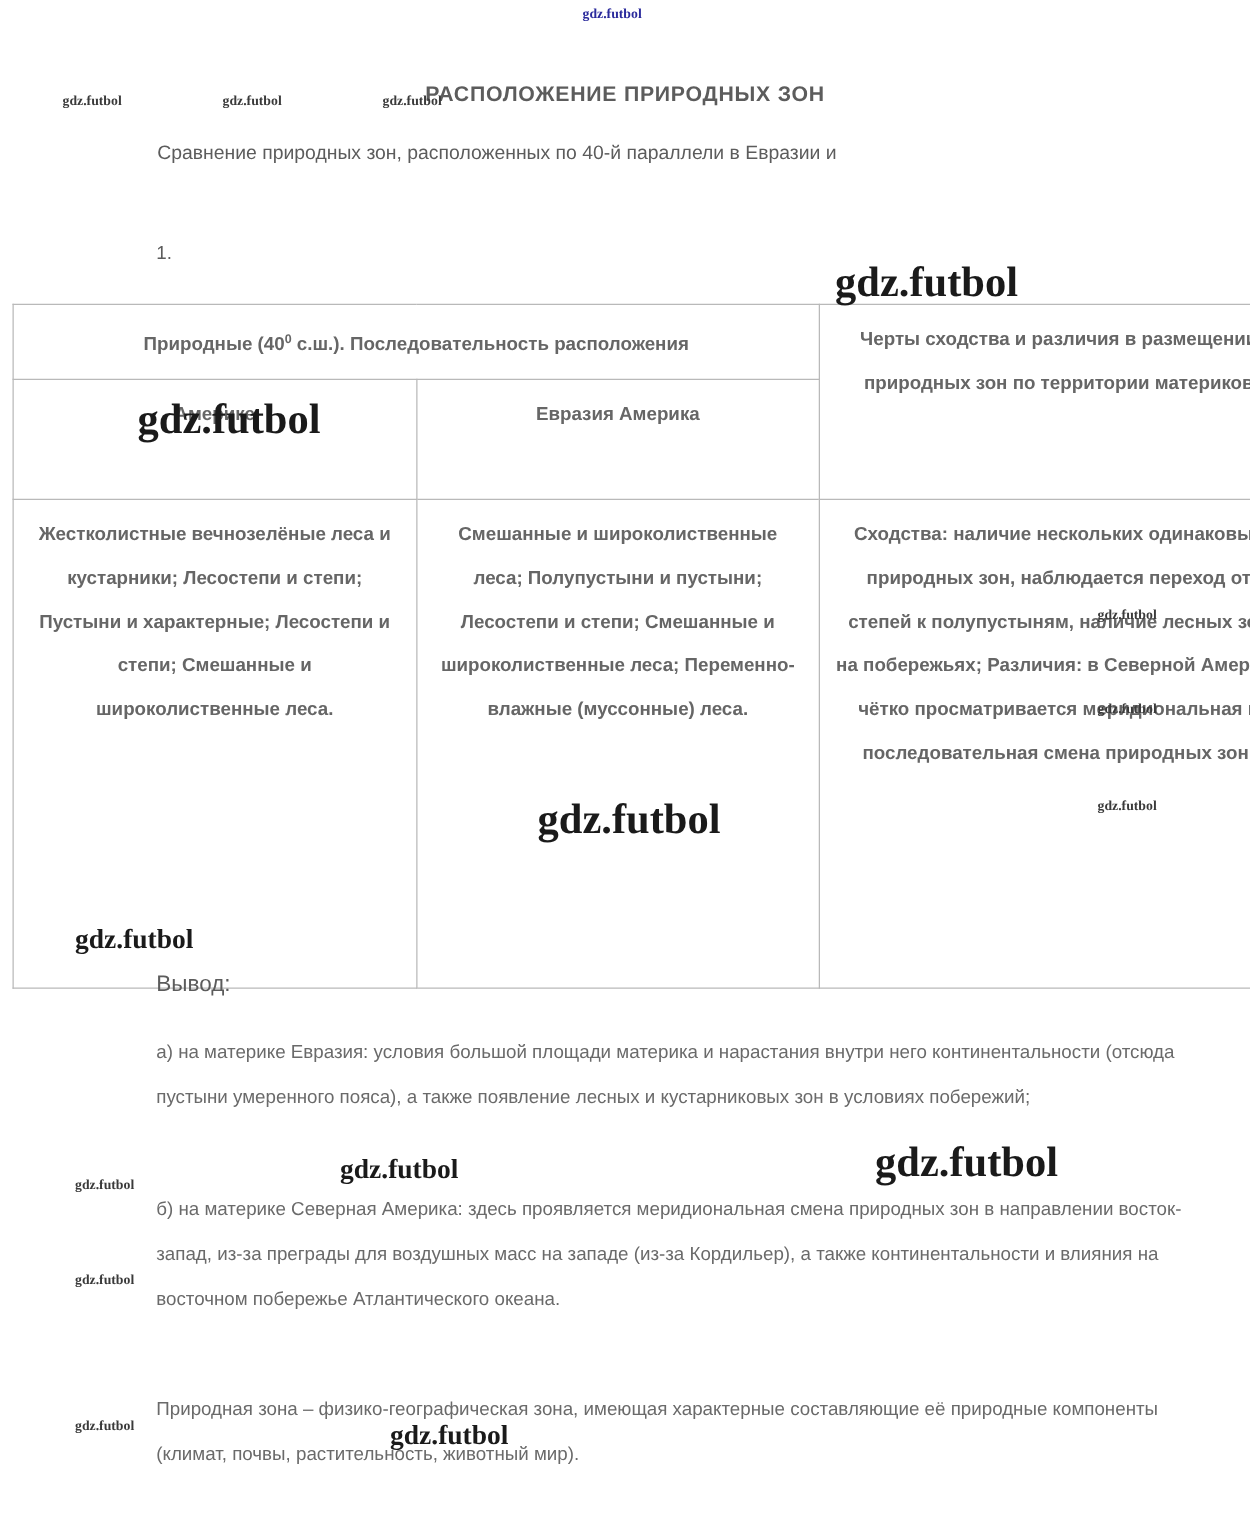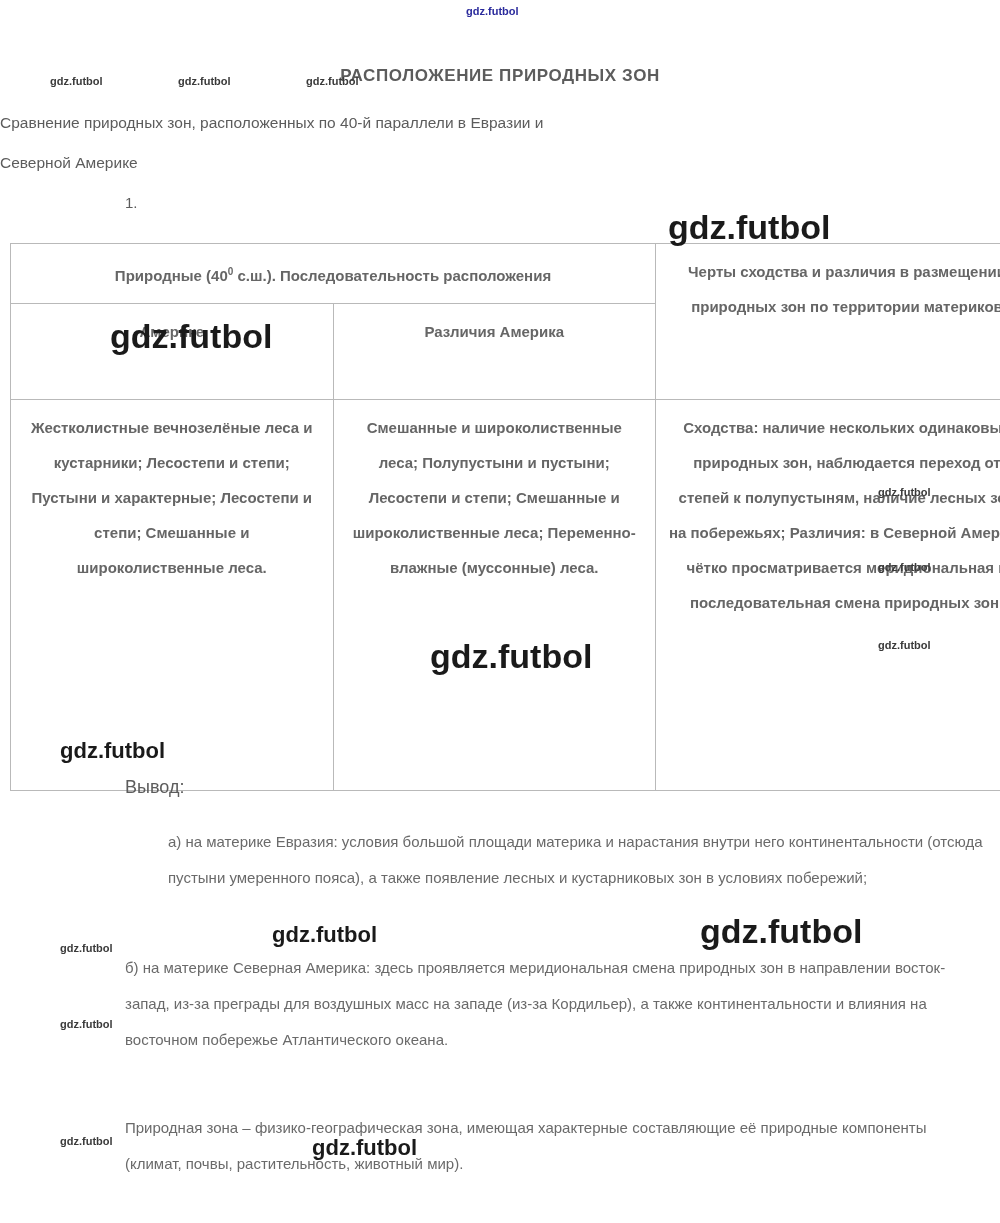--- a/index.html
+++ b/index.html
@@ -17,21 +17,21 @@
   }
   .page {
     position: relative;
     width: 1000px;
     height: 1223px;
   }
 
   
   .wm {
     position: absolute;
-    font-family: Liberation Sans, sans-serif;
+    font-family: Liberation Serif, serif;
     font-weight: bold;
     color: #1a1a1a;
     white-space: nowrap;
     pointer-events: none;
   }
   .wm.tiny   { font-size: 11px; color: #3a3a3a; font-weight: bold; }
   .wm.med    { font-size: 22px; }
   .wm.xl     { font-size: 34px; }
   .wm.blue   { color: #2a2a9c; font-size: 11px; }
 
@@ -45,20 +45,21 @@
     font-size: 17px;
     letter-spacing: 0.6px;
     color: #5c5c5c;
     margin-top: 16px;
   }
   .subtitle {
     position: absolute;
     top: 103px;
     left: 0;
     width: 795px;
+    text-align: center;
     font-size: 15.5px;
     line-height: 40px;
     color: #5c5c5c;
   }
   .subtitle .line2 { display: block; }
 
   .num-label {
     position: absolute;
     top: 194px;
     left: 125px;
@@ -101,47 +102,46 @@
   }
   .para {
     position: absolute;
     left: 125px;
     width: 830px;
     font-size: 15px;
     line-height: 36px;
     color: #6a6a6a;
     text-align: left;
   }
-  #para-a { top: 824px; margin-left: 43px; }
+  #para-a { top: 824px; }
   #para-b { top: 950px; }
   #para-c { top: 1110px; }
 </style>
 </head>
 <body>
 
 <div class="page">
 
   <h1 class="title">РАСПОЛОЖЕНИЕ ПРИРОДНЫХ ЗОН</h1>
 
   <div class="subtitle">
     <span>Сравнение природных зон, расположенных по 40-й параллели в Евразии и</span>
-    <span class="line2">Северной Америке</span>
   </div>
 
   <div class="num-label">1.</div>
 
   <table class="zones">
     <tbody>
         <tr>
       <td class="hdr-left" colspan="2"><span>Природные (40</span><span class="sup">0</span><span> с.ш.). Последовательность расположения</span></td>
       <td class="hdr-right" rowspan="2">Черты сходства и различия в размещении природных зон по территории материков</td>
     </tr>
     <tr>
       <td class="sub-col">Америке</td>
-      <td class="sub-col">Различия Америка</td>
+      <td class="sub-col">Евразия Америка</td>
     </tr>
     <tr>
       <td class="body-cell">Жестколистные вечнозелёные леса и кустарники; Лесостепи и степи; Пустыни и характерные; Лесостепи и степи; Смешанные и широколиственные леса.</td>
       <td class="body-cell">Смешанные и широколиственные леса; Полупустыни и пустыни; Лесостепи и степи; Смешанные и широколиственные леса; Переменно-влажные (муссонные) леса.</td>
       <td class="body-cell">Сходства: наличие нескольких одинаковых природных зон, наблюдается переход от степей к полупустыням, наличие лесных зон на побережьях; Различия: в Северной Америке чётко просматривается меридиональная и последовательная смена природных зон;</td>
     </tr>
   </tbody>
     </table>
 
   <div class="vyvod">Вывод:</div>

